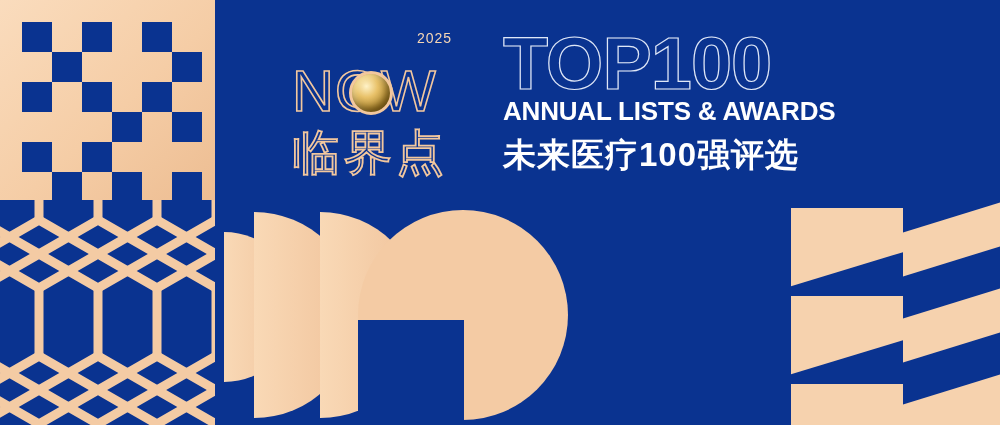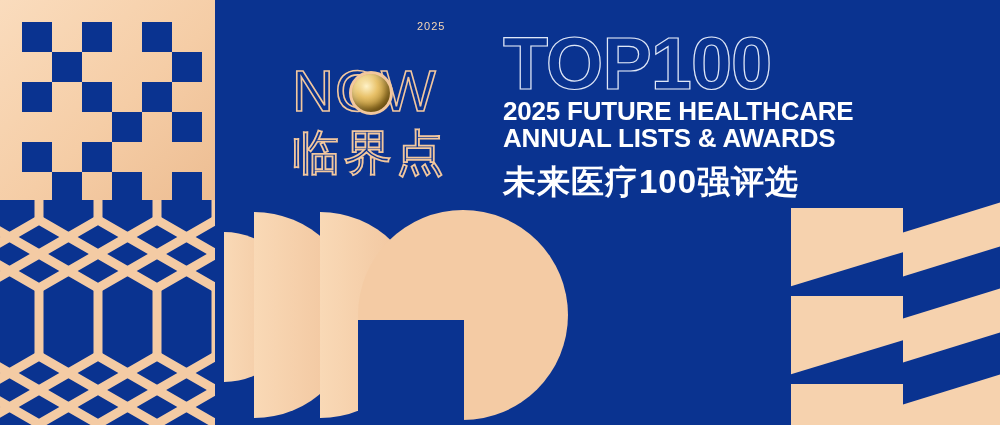--- a/index.html
+++ b/index.html
@@ -16,21 +16,21 @@
     position:absolute;left:292px;top:18px;width:200px;height:175px;
     color:#f2c79e;
   }
   #brand .the{
     font-size:54px;line-height:50px;letter-spacing:3px;
     font-weight:400;
     -webkit-text-stroke:0px;
   }
   #the-row{display:flex;align-items:flex-start;}
   #year{
-    font-size:11px;letter-spacing:1px;margin-left:8px;margin-top:2px;
+    font-size:14px;letter-spacing:1px;margin-left:8px;margin-top:12px;
     color:#f6d6b4;
   }
   #brand .now{
     font-size:58px;line-height:54px;letter-spacing:1px;margin-top:-4px;
     position:relative;
   }
   #brand .cn{
     font-size:48px;line-height:50px;letter-spacing:4px;margin-top:10px;
     font-weight:300;
   }
@@ -243,18 +243,17 @@
     </div>
     <div class="now thin">
       <span>NOW</span>
       <span id="gold-dot"></span>
     </div>
     <div class="cn thin-cn">临界点</div>
   </div>
 
   <div id="headline">
     <div id="top100">TOP100</div>
-    <div id="line-en1">2025 FUTURE HEALTHCARE</div>
     <div id="line-en2">ANNUAL LISTS &amp; AWARDS</div>
     <div id="line-cn">未来医疗100强评选</div>
   </div>
 
 </div>
 
 </body></html>

